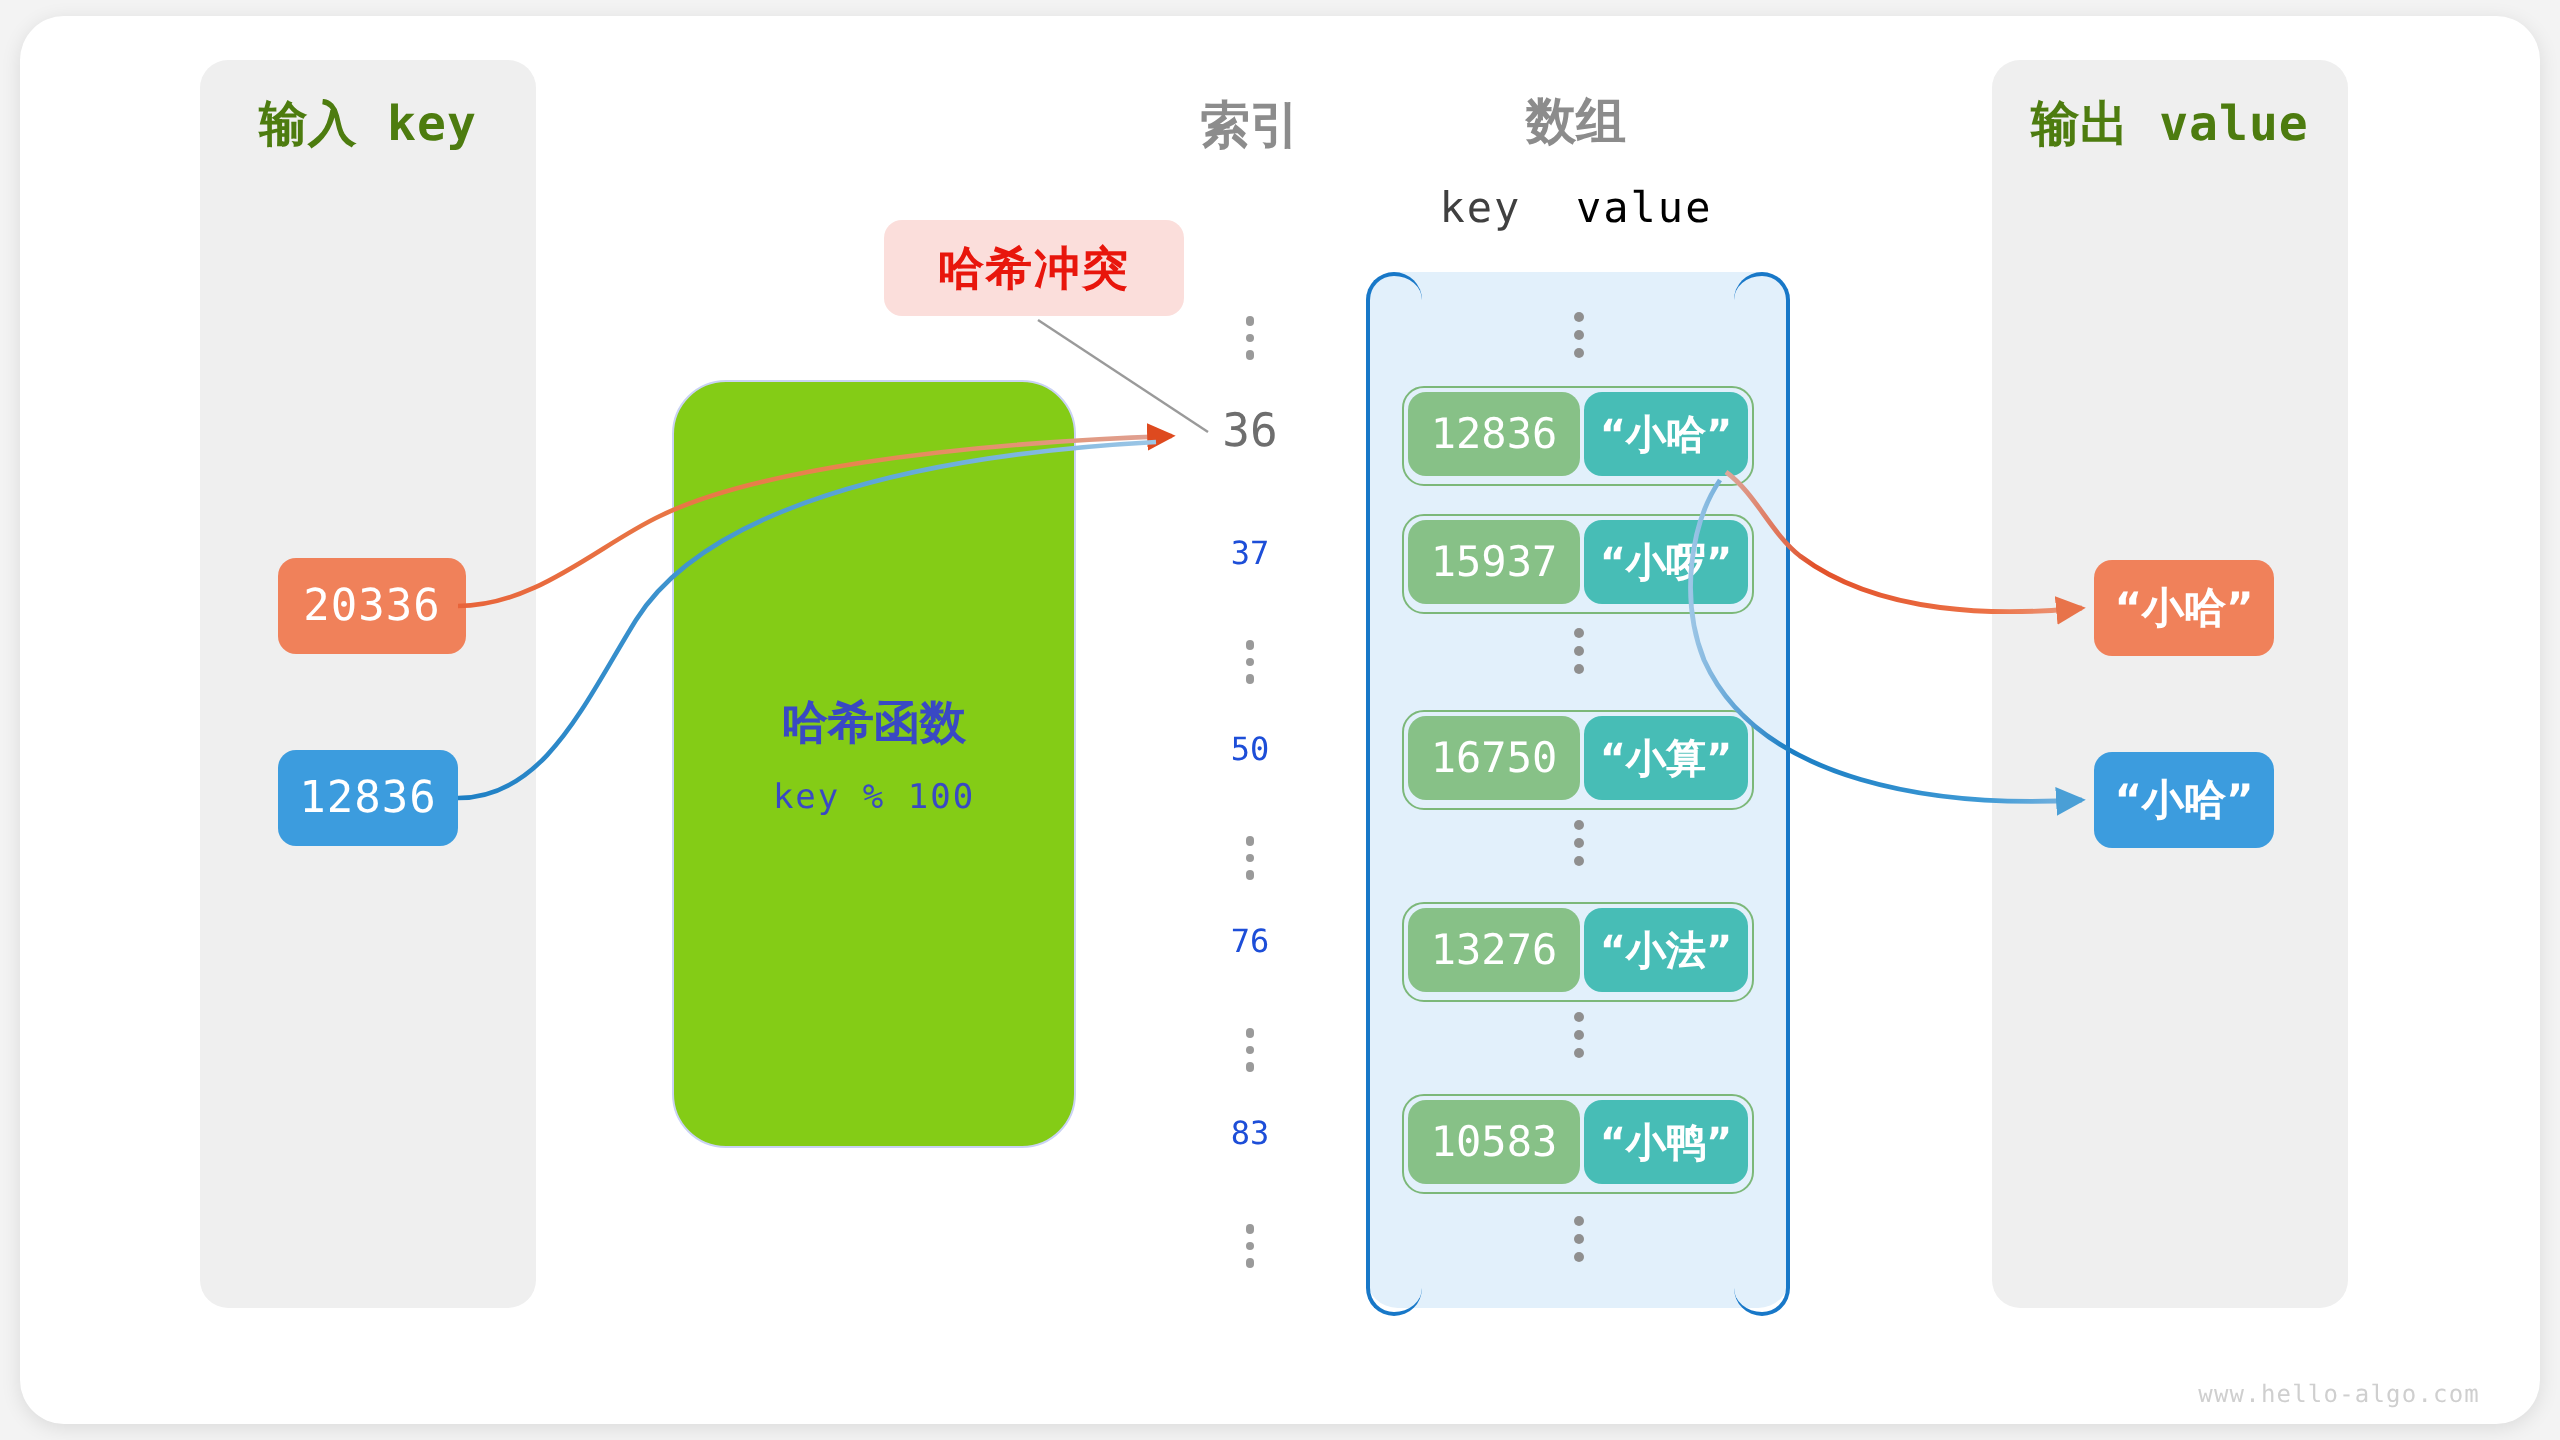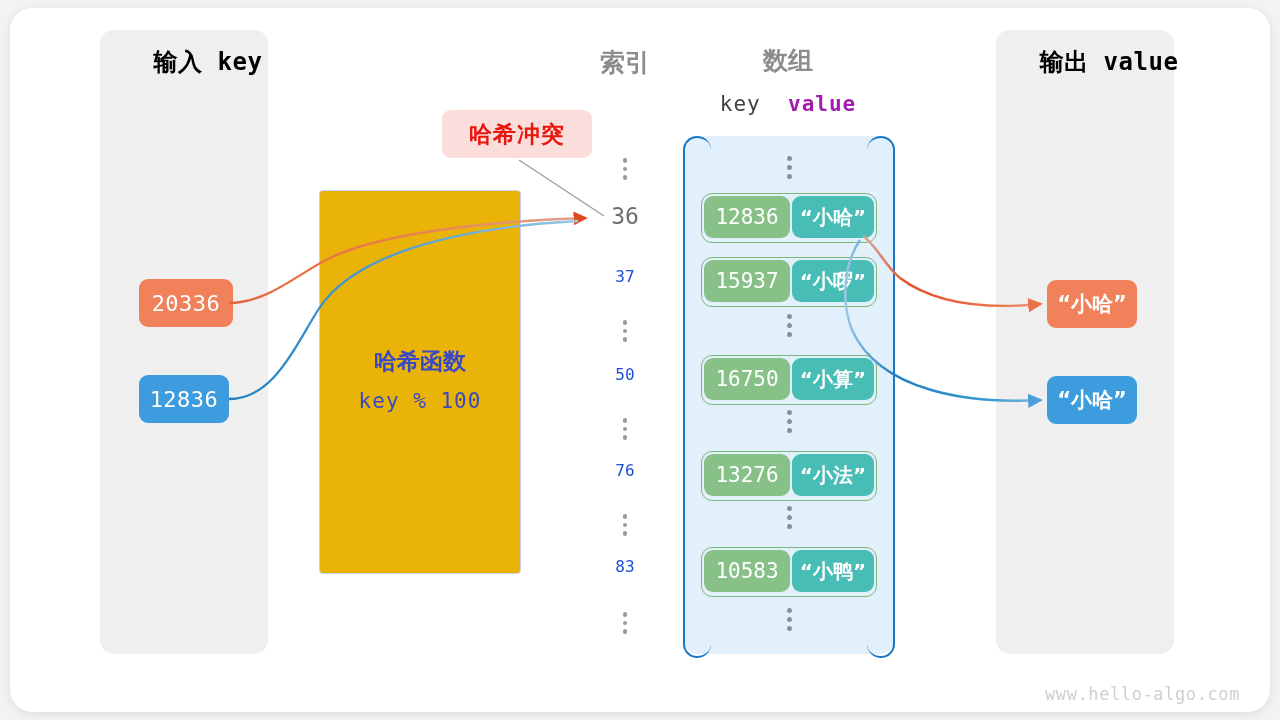--- a/index.html
+++ b/index.html
@@ -21,51 +21,51 @@
   
   .panel{
     position:absolute;background:#efefef;border-radius:14px;
   }
   #panel-input{left:100px;top:30px;width:168px;height:624px;}
   #panel-output{left:996px;top:30px;width:178px;height:624px;}
   .panel-title{
     position:absolute;left:0;top:16px;width:100%;
     text-align:center;
     font-family:"DejaVu Sans Mono","Liberation Mono",monospace;
-    font-weight:bold;font-size:24px;color:#000000;letter-spacing:.5px;padding-left:24px;
+    font-weight:bold;font-size:24px;color:#4d7c0f;letter-spacing:.5px;
   }
 
   
   .col-head{
     position:absolute;font-weight:bold;font-size:25px;color:#8c8c8c;
     text-align:center;
   }
   #head-index{left:575px;top:46px;width:100px;}
   #head-array{left:720px;top:44px;width:136px;}
   #head-kv{
     position:absolute;left:688px;top:92px;width:200px;text-align:center;
     font-family:"DejaVu Sans Mono","Liberation Mono",monospace;
     font-size:21px;letter-spacing:1px;
   }
   #head-kv .k{color:#404040;}
-  #head-kv .v{color:#a21caf;font-weight:bold;}
+  #head-kv .v{color:#000000;}
 
   
   #hash-box{
-    position:absolute;left:319px;top:190px;width:200px;height:382px;
-    background:#eab308;border:1.6px solid #c9d2f3;border-radius:4px;
+    position:absolute;left:336px;top:190px;width:200px;height:382px;
+    background:#84cc16;border:1.6px solid #c9d2f3;border-radius:27px;
   }
   #hash-title{
     position:absolute;left:0;top:155px;width:100%;text-align:center;
     font-size:23px;font-weight:bold;color:#3949c4;
   }
   #hash-expr{
     position:absolute;left:0;top:198px;width:100%;text-align:center;
     font-family:"DejaVu Sans Mono","Liberation Mono",monospace;
-    font-size:21px;color:#3949c4;letter-spacing:1px;
+    font-size:17px;color:#3949c4;letter-spacing:1px;
   }
 
   
   .chip{
     position:absolute;border-radius:9px;color:#fff;
     display:flex;align-items:center;justify-content:center;
     font-family:"DejaVu Sans Mono","Liberation Mono",monospace;
     font-size:22px;letter-spacing:.5px;
   }
   #key-20336{left:139px;top:279px;width:94px;height:48px;background:#f0815a;}
@@ -135,21 +135,21 @@
     position:absolute;left:0;width:212px;display:flex;flex-direction:column;
     align-items:center;gap:4px;
   }
   .adots i{display:block;width:5px;height:5px;border-radius:50%;background:#8f8f8f;}
 
   #wires{position:absolute;left:0;top:0;width:1280px;height:720px;pointer-events:none;}
 
   #watermark{
     position:absolute;right:40px;bottom:16px;
     font-family:"DejaVu Sans Mono","Liberation Mono",monospace;
-    font-size:17px;color:#cfcfcf;letter-spacing:.6px;
+    font-size:12px;color:#cfcfcf;letter-spacing:.6px;
   }
 </style>
 </head>
 <body>
 
 <div id="stage">
   <div class="card"></div>
 
   <div class="panel" id="panel-input">
     <div class="panel-title">输入 key</div>

